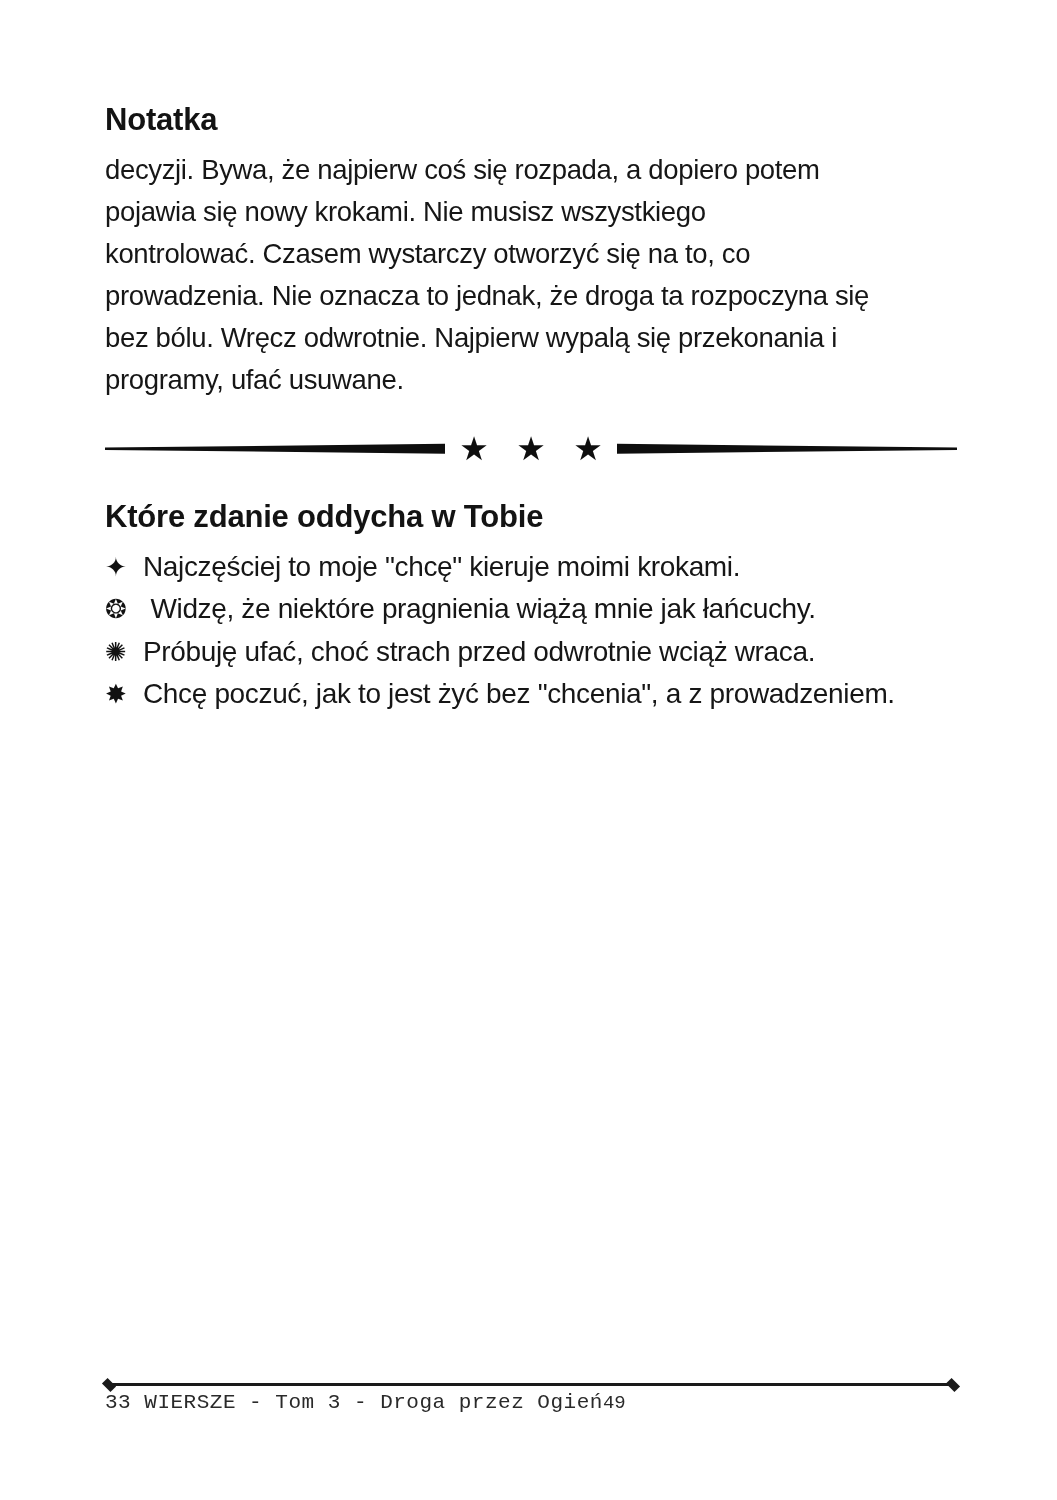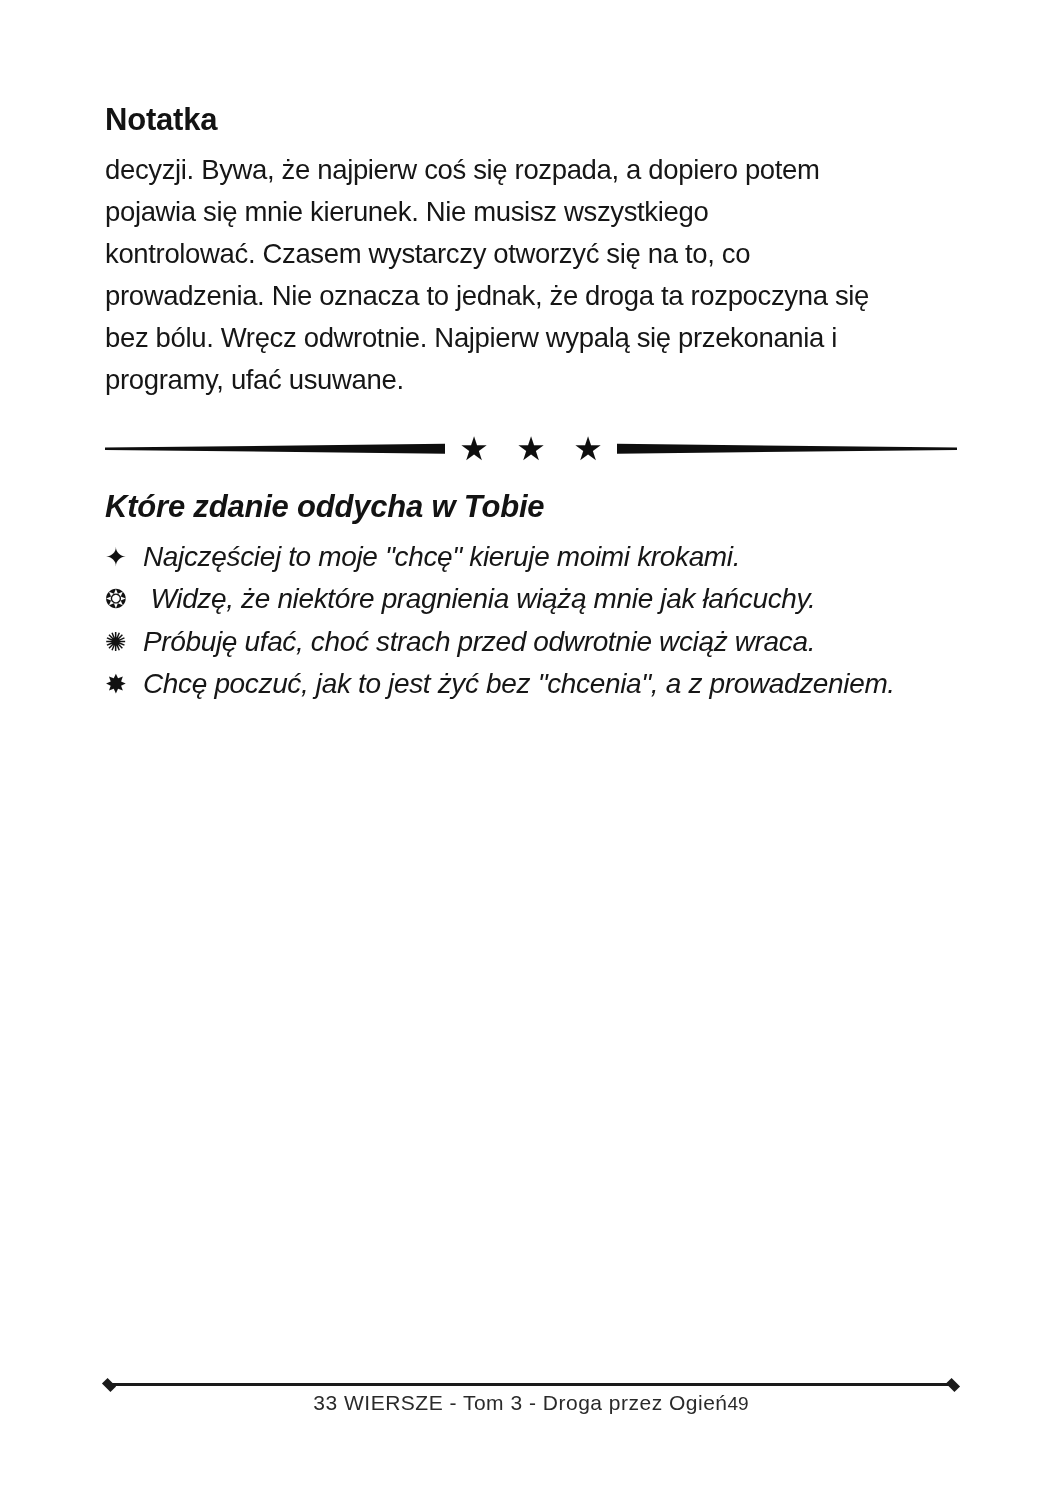--- a/index.html
+++ b/index.html
@@ -49,21 +49,21 @@
   .wedge.right { clip-path: polygon(0 9%, 100% 40%, 100% 60%, 0 91%); }
   .divider-stars {
     font-family: "DejaVu Sans", sans-serif;
     font-size: 33px;
     line-height: 36px;
     color: #0e0e0e;
     padding: 0 14px;
     word-spacing: 17px;
     white-space: nowrap;
   }
-  .section { margin-top: 21px; font-style: italic; }
+  .section { margin-top: 31px; }
   .prompt-list {
     list-style: none;
     margin: 6px 0 0 0;
     padding: 0;
   }
   .prompt-list li {
     font-size: 28px;
     line-height: 41.5px;
     letter-spacing: -0.35px;
     white-space: nowrap;
@@ -95,41 +95,41 @@
     top: 50%;
     width: 8px;
     height: 8px;
     background: #1a1a1a;
     transform: translateY(-50%) rotate(45deg) scaleX(1.5);
   }
   .footer-rule::before { left: -6px; }
   .footer-rule::after  { right: -6px; }
   .footer-row {
     display: flex;
-    justify-content: center;
+    justify-content: flex-start;
     align-items: baseline;
     margin-top: 5px;
-    font-family: Liberation Sans, sans-serif;
+    font-family: Liberation Mono, monospace;
     font-size: 21px;
     letter-spacing: 0.5px;
     color: #2a2a2a;
   }
   .page-number { font-size: 19px; letter-spacing: 0; }
 </style>
 </head>
 <body>
 
 <div class="page">
   <div class="content">
 
     <section>
       <h1 class="note-title">Notatka</h1>
       <div class="para">
         <div class="line">decyzji. Bywa, że najpierw coś się rozpada, a dopiero potem</div>
-        <div class="line">pojawia się mnie kierunek. Nie musisz wszystkiego</div>
+        <div class="line">pojawia się nowy krokami. Nie musisz wszystkiego</div>
         <div class="line">kontrolować. Czasem wystarczy otworzyć się na to, co</div>
         <div class="line">prowadzenia. Nie oznacza to jednak, że droga ta rozpoczyna się</div>
         <div class="line">bez bólu. Wręcz odwrotnie. Najpierw wypalą się przekonania i</div>
         <div class="line">programy, ufać usuwane.</div>
       </div>
     </section>
 
     <div class="divider">
       <span class="wedge left"></span>
       <span class="divider-stars">★ ★ ★</span>

